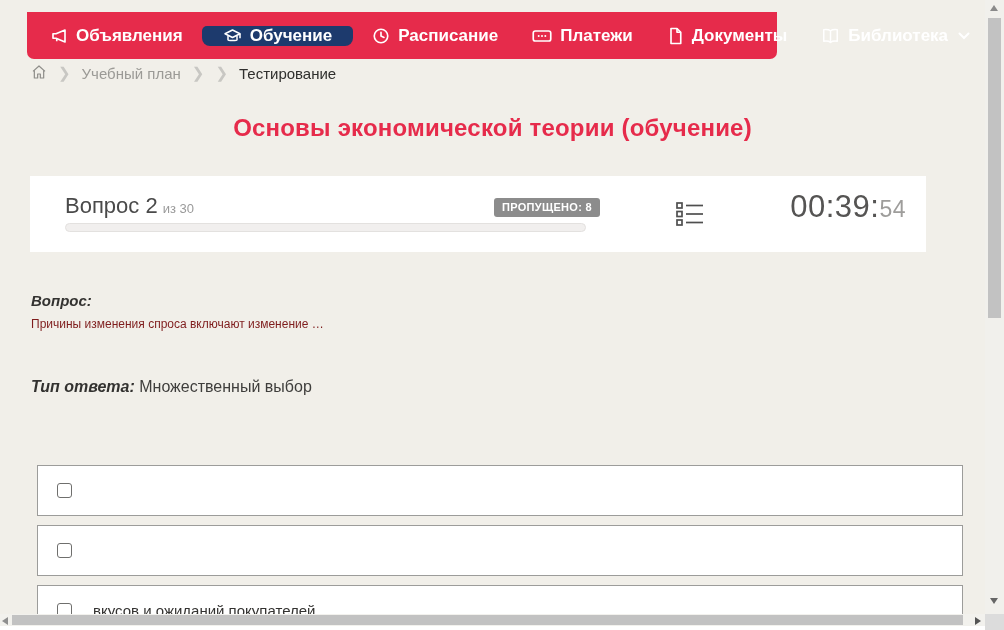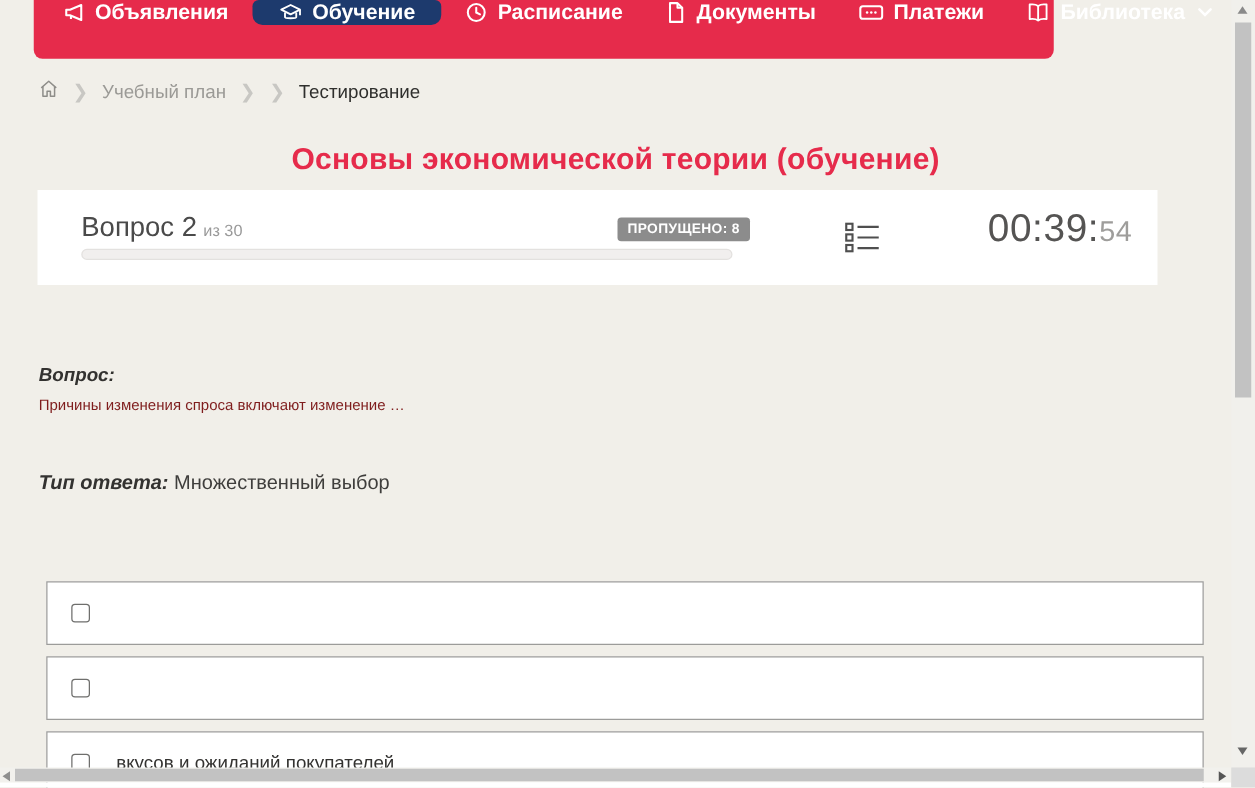--- a/index.html
+++ b/index.html
@@ -6,24 +6,24 @@
   html,body { width:1004px; height:630px; overflow:hidden; }
   body {
     font-family:"Liberation Sans","DejaVu Sans",sans-serif;
     background:#f1efe9;
     position:relative;
     color:#3c3c3c;
   }
 
   
   .navbar {
-    position:absolute; left:27px; top:0; width:816px; height:47px;
+    position:absolute; left:27px; top:12px; width:750px; height:47px;
     background:#e62b4b;
     border-radius:0 0 7px 7px;
-    display:flex; align-items:flex-start;
+    display:flex; align-items:center;
     padding-left:6px;
   }
   .nav-item {
     display:flex; align-items:center; gap:8px;
     padding:0 15px; margin:0 2px;
     color:#fff; font-weight:bold; font-size:17px;
     cursor:pointer; white-space:nowrap;
   }
   .nav-item.active {
     background:#1d3a6d;
@@ -46,21 +46,21 @@
   
   .page-title {
     position:absolute; left:0; top:114px; width:985px;
     text-align:center;
     color:#e62b4b; font-weight:bold; font-size:24px;
     letter-spacing:0.2px;
   }
 
   
   .quiz-card {
-    position:absolute; left:30px; top:152px; width:896px; height:76px;
+    position:absolute; left:30px; top:176px; width:896px; height:76px;
     background:#ffffff;
   }
   .q-number {
     position:absolute; left:35px; top:17px;
     font-size:22px; color:#4a4a4a;
   }
   .q-total { font-size:13px; color:#9a9a9a; margin-left:5px; }
   .skip-badge {
     position:absolute; left:464px; top:22px;
     background:#8c8c8c; color:#fff;
@@ -173,37 +173,37 @@
     <span>
       <svg width="18" height="18" viewBox="0 0 24 24" fill="none" stroke="#fff" stroke-width="2.2" stroke-linecap="round">
         <circle cx="12" cy="12" r="9"></circle>
           <path d="M12 7 v5 l4 2"></path>
       </svg>
     </span>
     <span>Расписание</span>
   </div>
   <div class="nav-item">
     <span>
-      <svg width="17" height="18" viewBox="0 0 20 24" fill="none" stroke="#fff" stroke-width="2.2" stroke-linejoin="round">
-        <path d="M4 2 h8 l5 5 v15 H4 z"></path>
-          <path d="M12 2 v5 h5"></path>
-      </svg>
-    </span>
-    <span>Документы</span>
-  </div>
-  <div class="nav-item">
-    <span>
       <svg width="20" height="18" viewBox="0 0 24 20" fill="none" stroke="#fff" stroke-width="2">
         <rect x="1.5" y="4" width="21" height="12" rx="2.5"></rect>
         <circle cx="8" cy="10" r="1.2" fill="#fff" stroke="none"></circle>
         <circle cx="12" cy="10" r="1.2" fill="#fff" stroke="none"></circle>
         <circle cx="16" cy="10" r="1.2" fill="#fff" stroke="none"></circle>
       </svg>
     </span>
     <span>Платежи</span>
+  </div>
+  <div class="nav-item">
+    <span>
+      <svg width="17" height="18" viewBox="0 0 20 24" fill="none" stroke="#fff" stroke-width="2.2" stroke-linejoin="round">
+        <path d="M4 2 h8 l5 5 v15 H4 z"></path>
+          <path d="M12 2 v5 h5"></path>
+      </svg>
+    </span>
+    <span>Документы</span>
   </div>
   <div class="nav-item">
     <span>
       <svg width="19" height="18" viewBox="0 0 24 24" fill="none" stroke="#fff" stroke-width="2" stroke-linejoin="round">
         <path d="M12 5 C10 3.5 6.5 3 3 3.5 V19 c3.5-.5 7 0 9 1.5 2-1.5 5.5-2 9-1.5 V3.5 C17.5 3 14 3.5 12 5 z"></path>
           <path d="M12 5 v15.5"></path>
       </svg>
     </span>
     <span>Библиотека</span>
     <span class="nav-caret">

